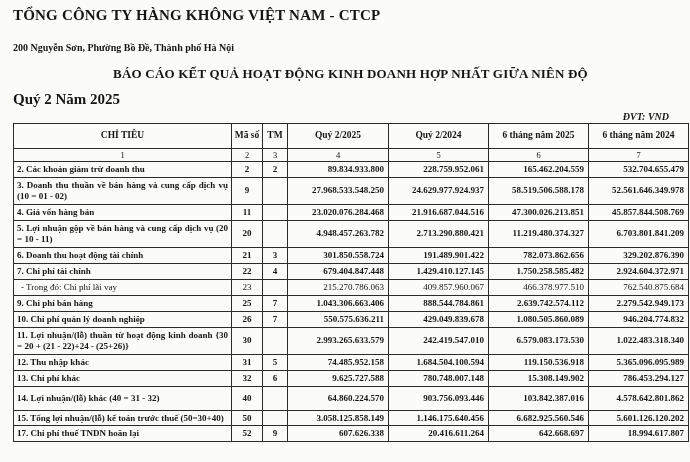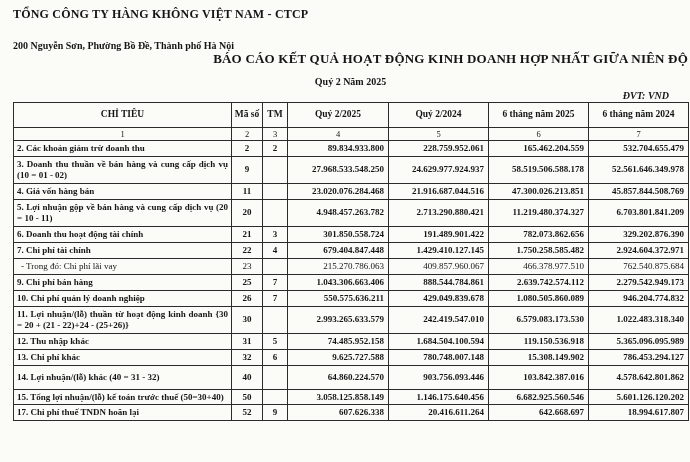--- a/index.html
+++ b/index.html
@@ -4,24 +4,24 @@
 <style>
   * { margin:0; padding:0; box-sizing:border-box; }
   html,body { width:690px; height:462px; overflow:hidden; }
   body {
     background:#fbfbf8;
     color:#151515;
     font-family:"Liberation Serif", serif;
     -webkit-font-smoothing:antialiased;
   }
   .doc { padding:7px 2px 0 13px; }
-  .company { font-size:12px; font-weight:bold; letter-spacing:.2px; }
+  .company { font-size:15px; font-weight:bold; letter-spacing:.2px; }
   .address { font-size:10px; font-weight:bold; margin-top:18px; }
-  .title { text-align:right; font-size:13px; font-weight:bold; letter-spacing:.2px; }
-  .period { text-align:center; font-size:10px; font-weight:bold; margin-top:9px; }
+  .title { text-align:center; font-size:13px; font-weight:bold; margin-top:13px; letter-spacing:.2px; }
+  .period { font-size:15px; font-weight:bold; margin-top:9px; }
   .unit { text-align:right; font-size:10px; font-weight:bold; font-style:italic; margin:3px 19px 1px 0; }
 
   table.report {
     width:675px;
     border-collapse:collapse;
     table-layout:fixed;
     font-size:9px;
     border:1.5px solid #222;
   }
   .report th, .report td {

